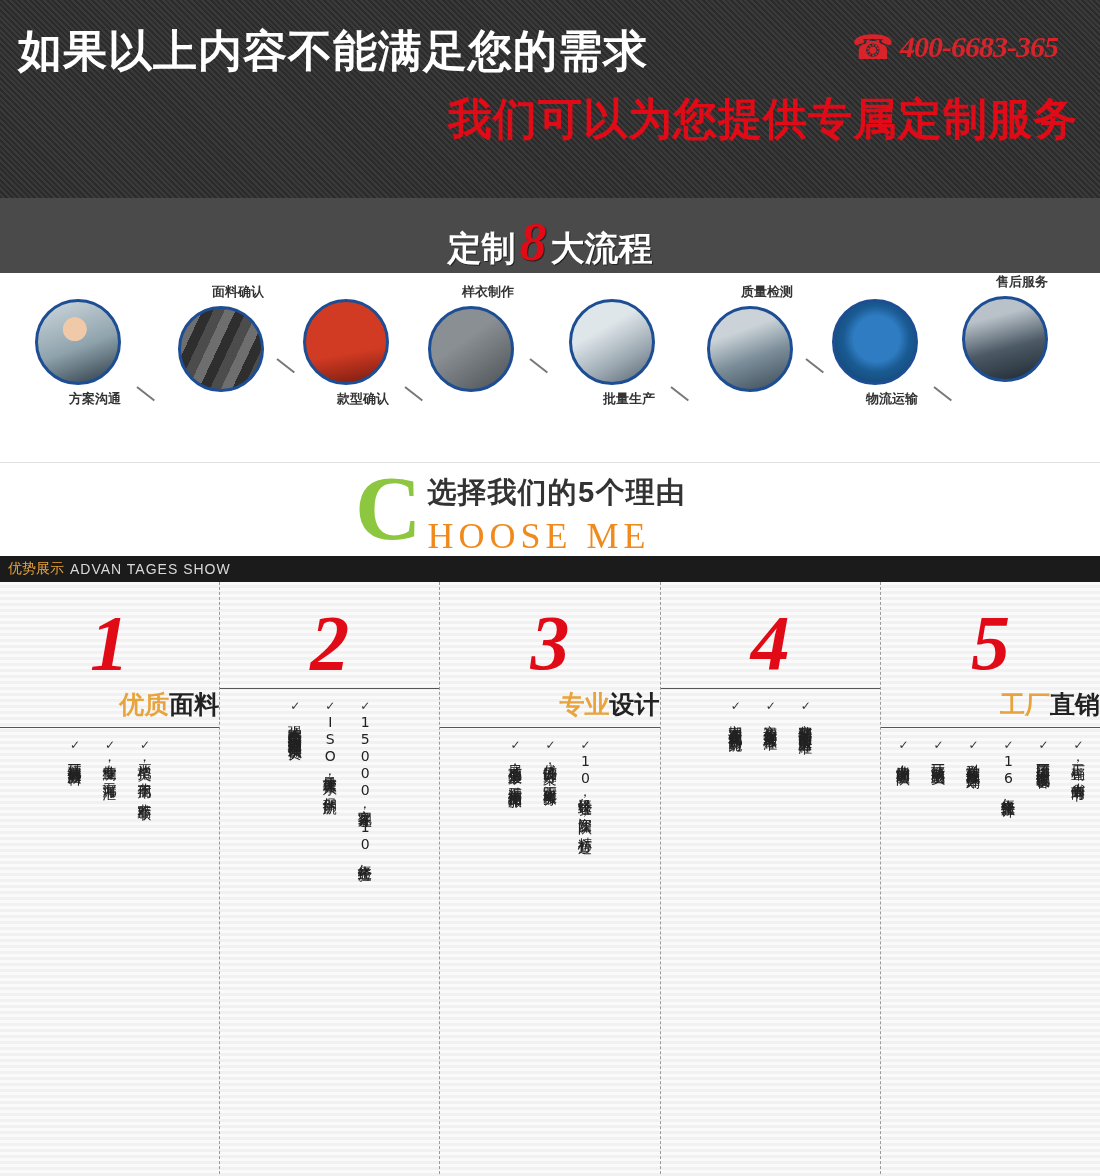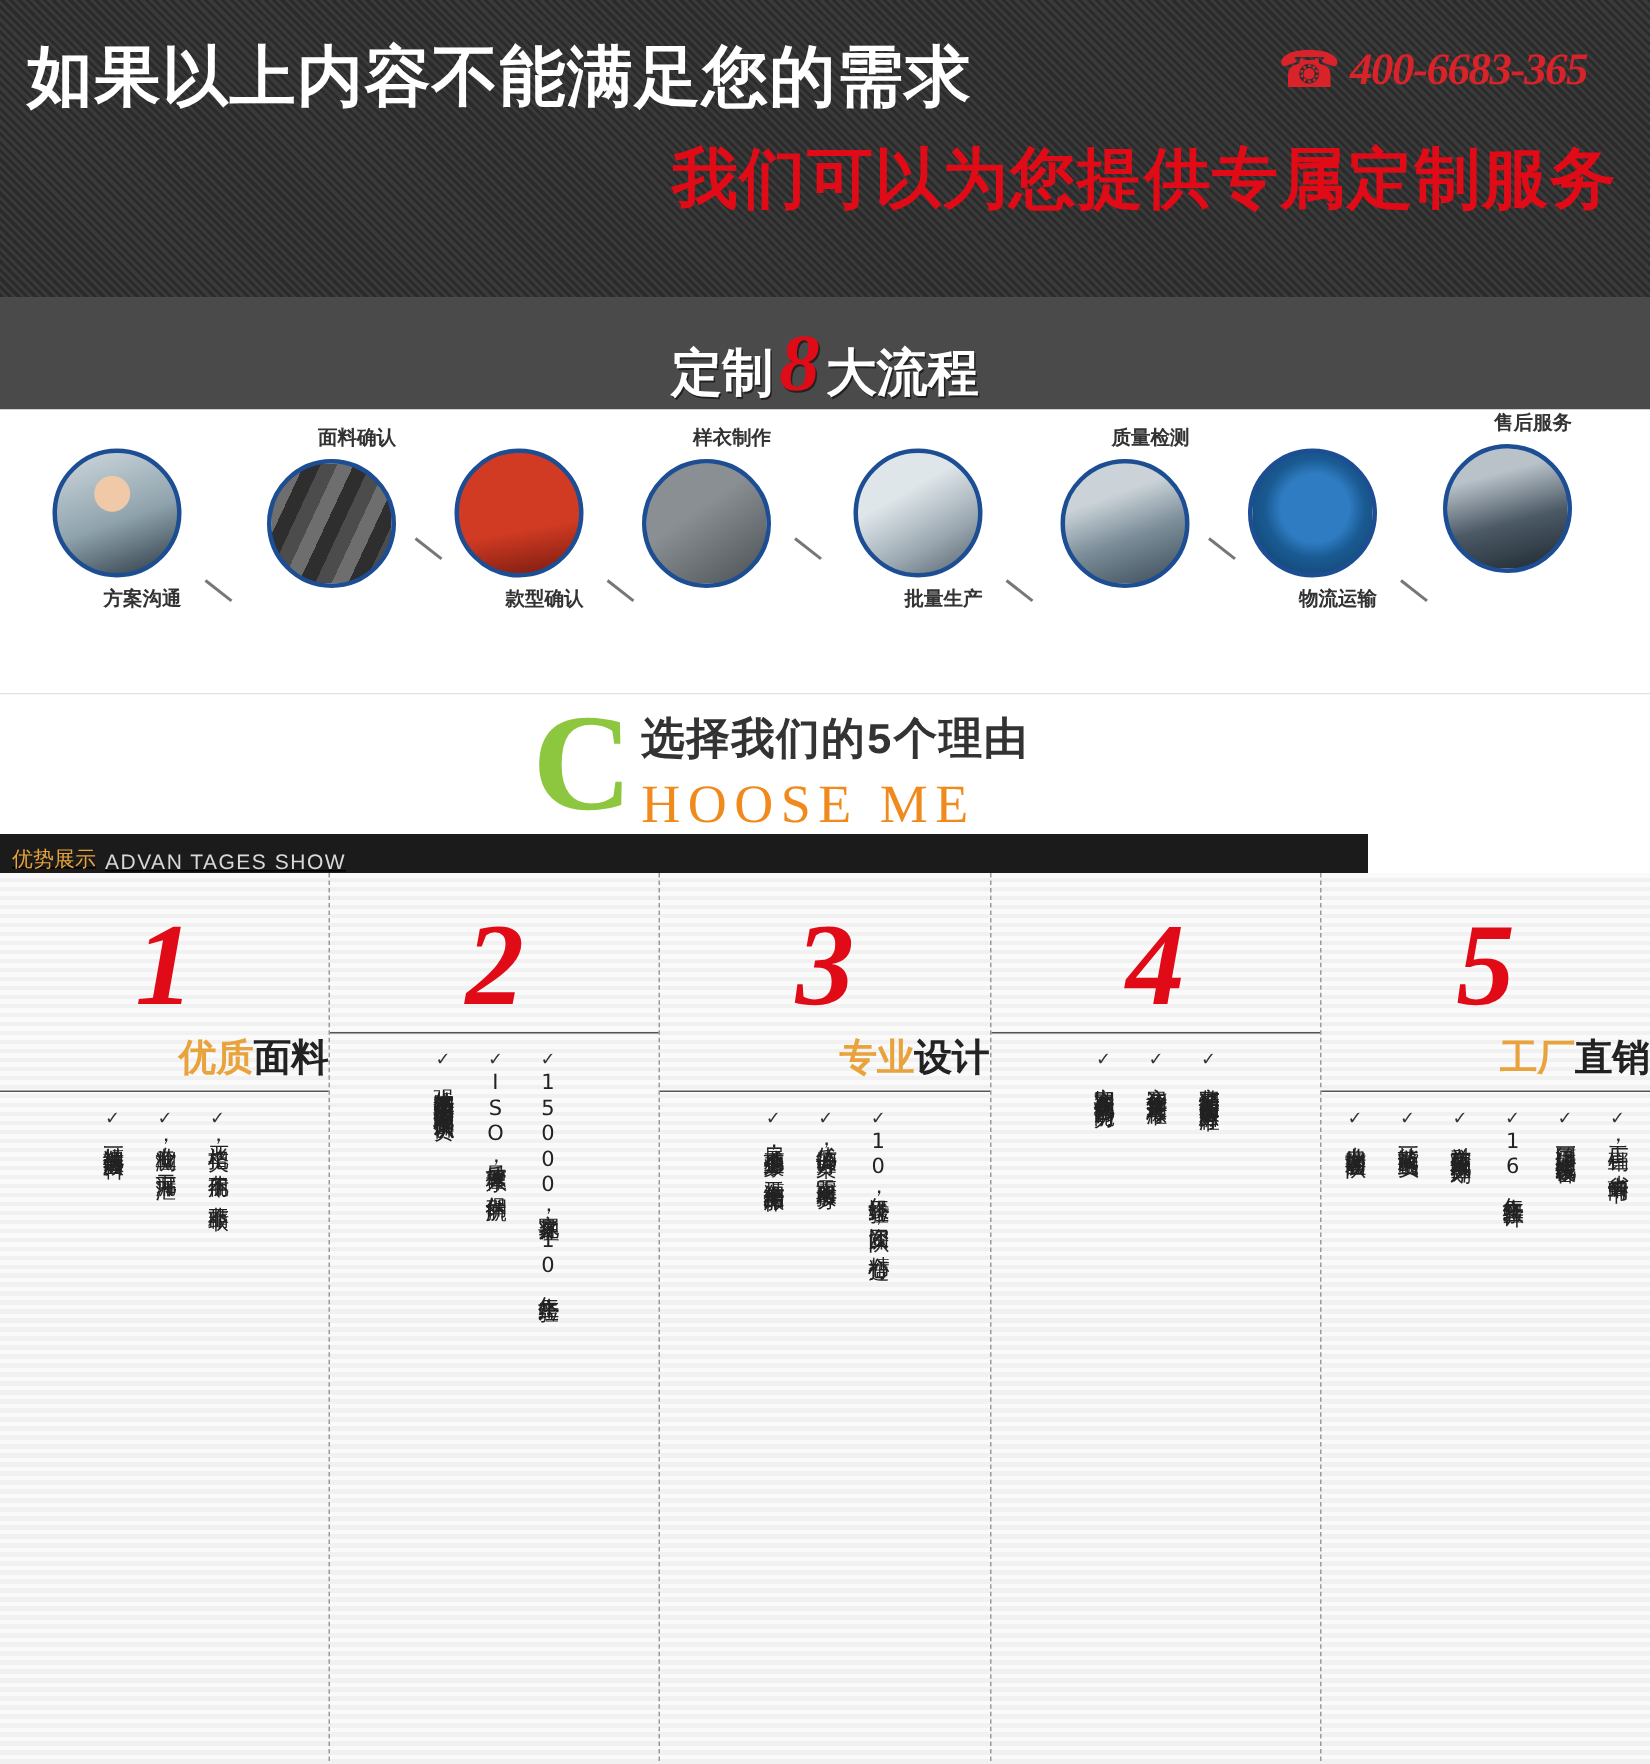--- a/index.html
+++ b/index.html
@@ -174,27 +174,26 @@
     font-size: 36px;
     color: #f08a1d;
     font-family: "Liberation Serif", serif;
     letter-spacing: 5px;
     margin-top: 2px;
   }
 
   
   .adv-bar {
     position: relative;
-    width: 912px;
+    width: 1100px;
     height: 26px;
     background: #1b1b1b;
     display: flex;
-    align-items: flex-end;
+    align-items: center;
     padding-left: 8px;
-    text-decoration: underline;
   }
   .adv-cn { color: #e8a33c; font-size: 14px; font-family: "DejaVu Sans", sans-serif; }
   .adv-en { color: #d9d9d9; font-size: 14px; margin-left: 6px; letter-spacing: 1px; }
 
   
   .reasons {
     position: relative;
     width: 1100px;
     height: 627px;
     background:

